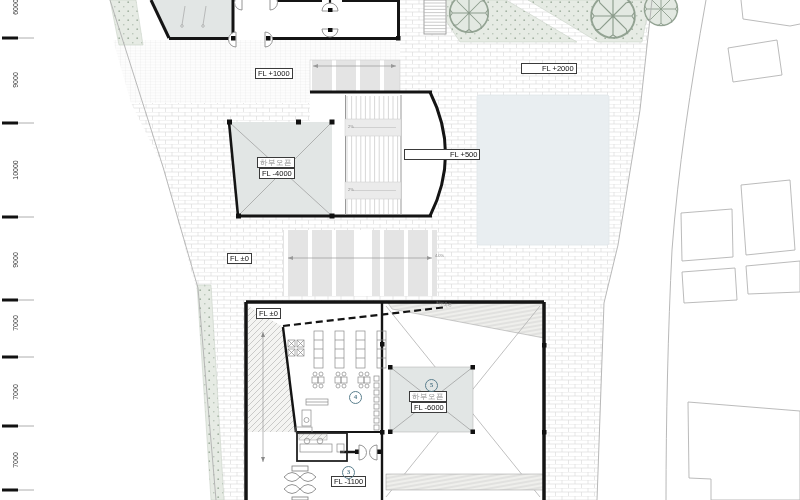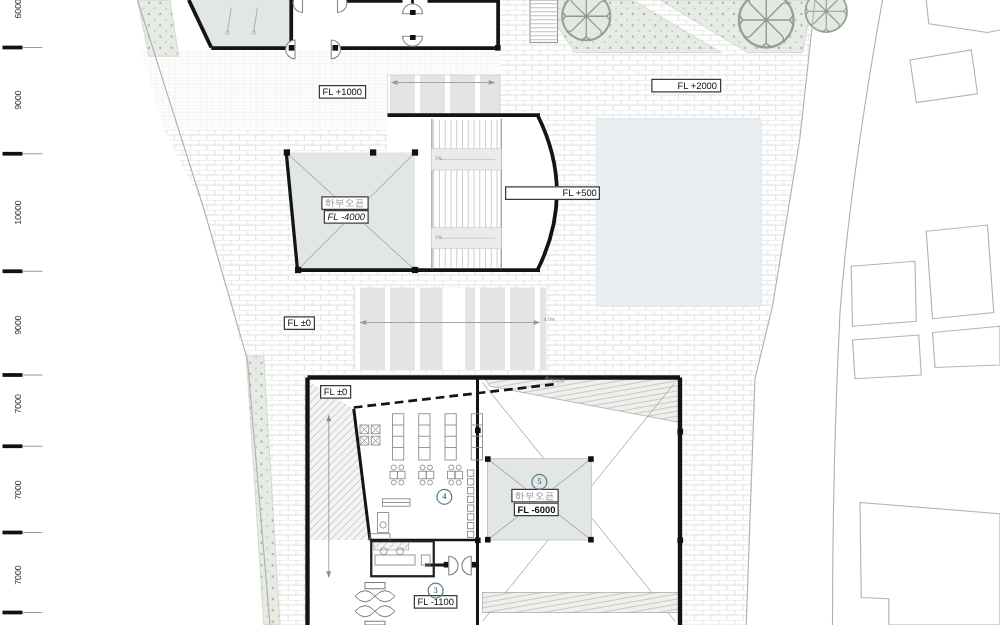--- a/index.html
+++ b/index.html
@@ -338,23 +338,23 @@
 <div class="dim" style="left:4px;top:455px;">7000</div>
 
 <div class="lbl" style="left:227px;top:68px;margin-left:28px;">FL +1000</div>
 <div class="lbl" style="left:521px;top:63px;padding-left:20px;">FL +2000</div>
 <div class="lbl" style="left:404px;top:149px;padding-left:45px;">FL +500</div>
 <div class="lbl" style="left:227px;top:253px;">FL ±0</div>
 <div class="lbl" style="left:256px;top:308px;">FL ±0</div>
 <div class="lbl" style="left:331px;top:476px;">FL -1100</div>
 
 <div class="lbl kr" style="left:257px;top:157px;">하부오픈</div>
-<div class="lbl" style="left:259px;top:168px;font-style:italic;">FL -4000</div>
+<div class="lbl" style="left:259px;top:168px;">FL -4000</div>
 <div class="lbl kr" style="left:409px;top:391px;">하부오픈</div>
-<div class="lbl" style="left:411px;top:402px;font-weight:bold;">FL -6000</div>
+<div class="lbl" style="left:411px;top:402px;">FL -6000</div>
 
 <div class="circ" style="left:342px;top:466px;">3</div>
 <div class="circ" style="left:349px;top:391px;">4</div>
 <div class="circ" style="left:425px;top:379px;">5</div>
 
 <div class="tiny" style="left:348px;top:124px;">2%</div>
 <div class="tiny" style="left:348px;top:187px;">2%</div>
 <div class="tiny" style="left:435px;top:253px;">4.0%</div>
 <div class="tiny" style="left:436px;top:301px;transform:rotate(7deg);">하부오픈</div>
 

